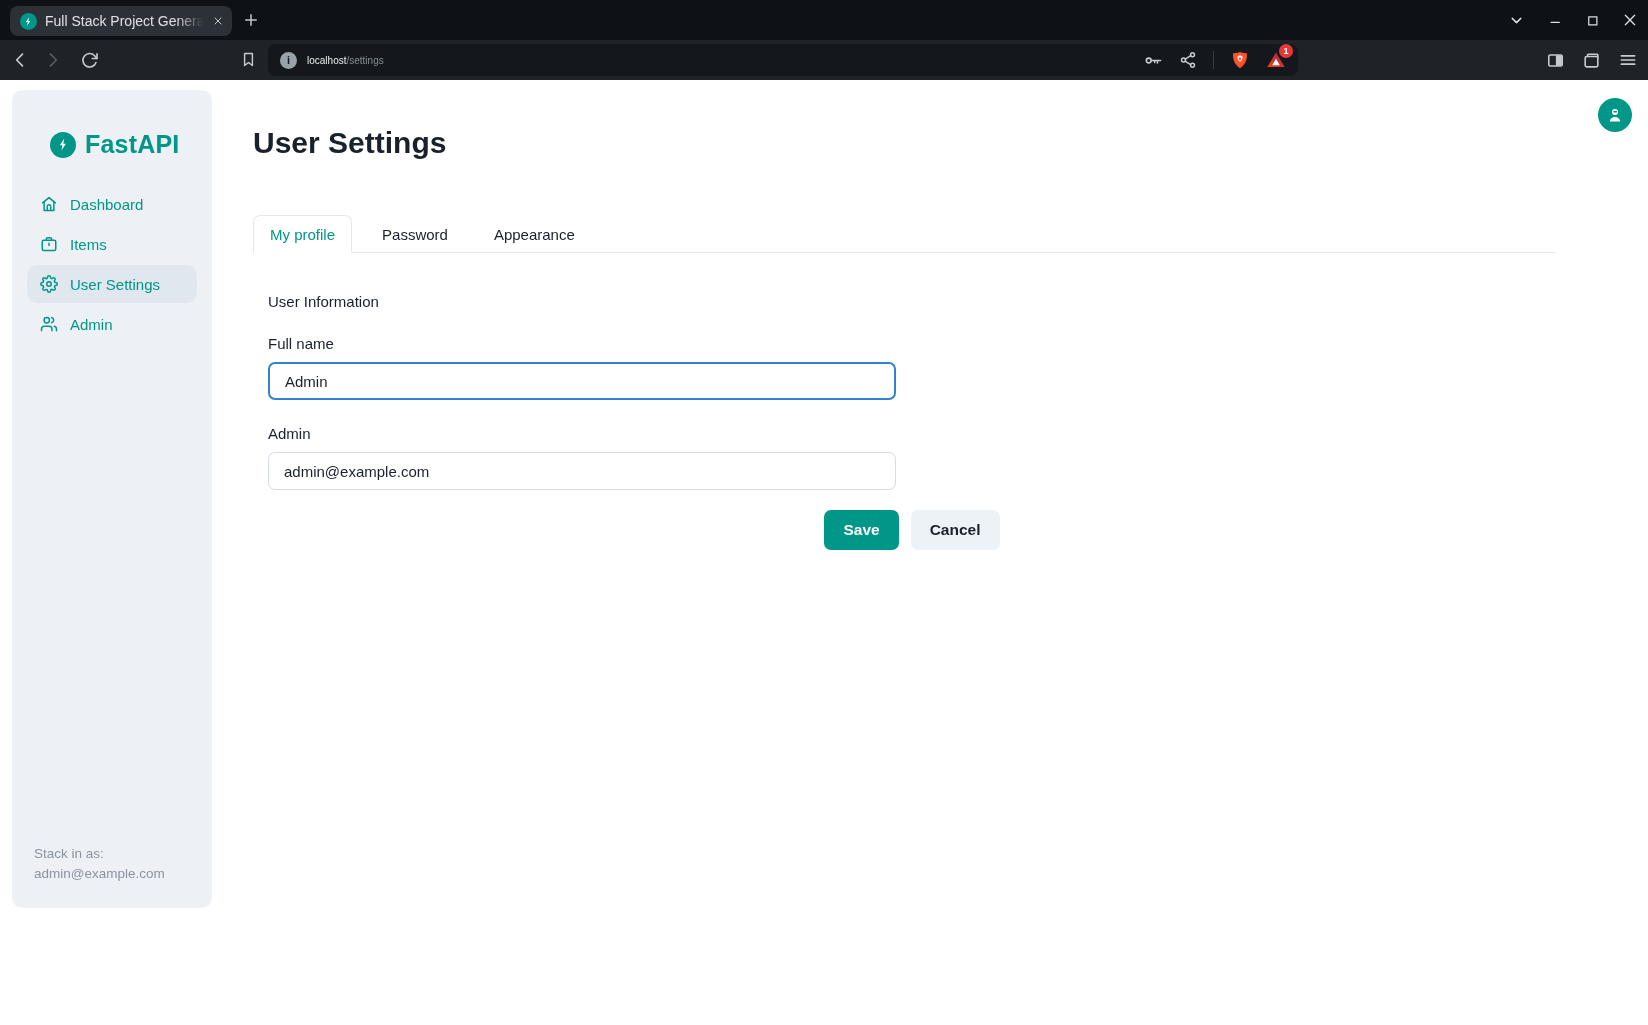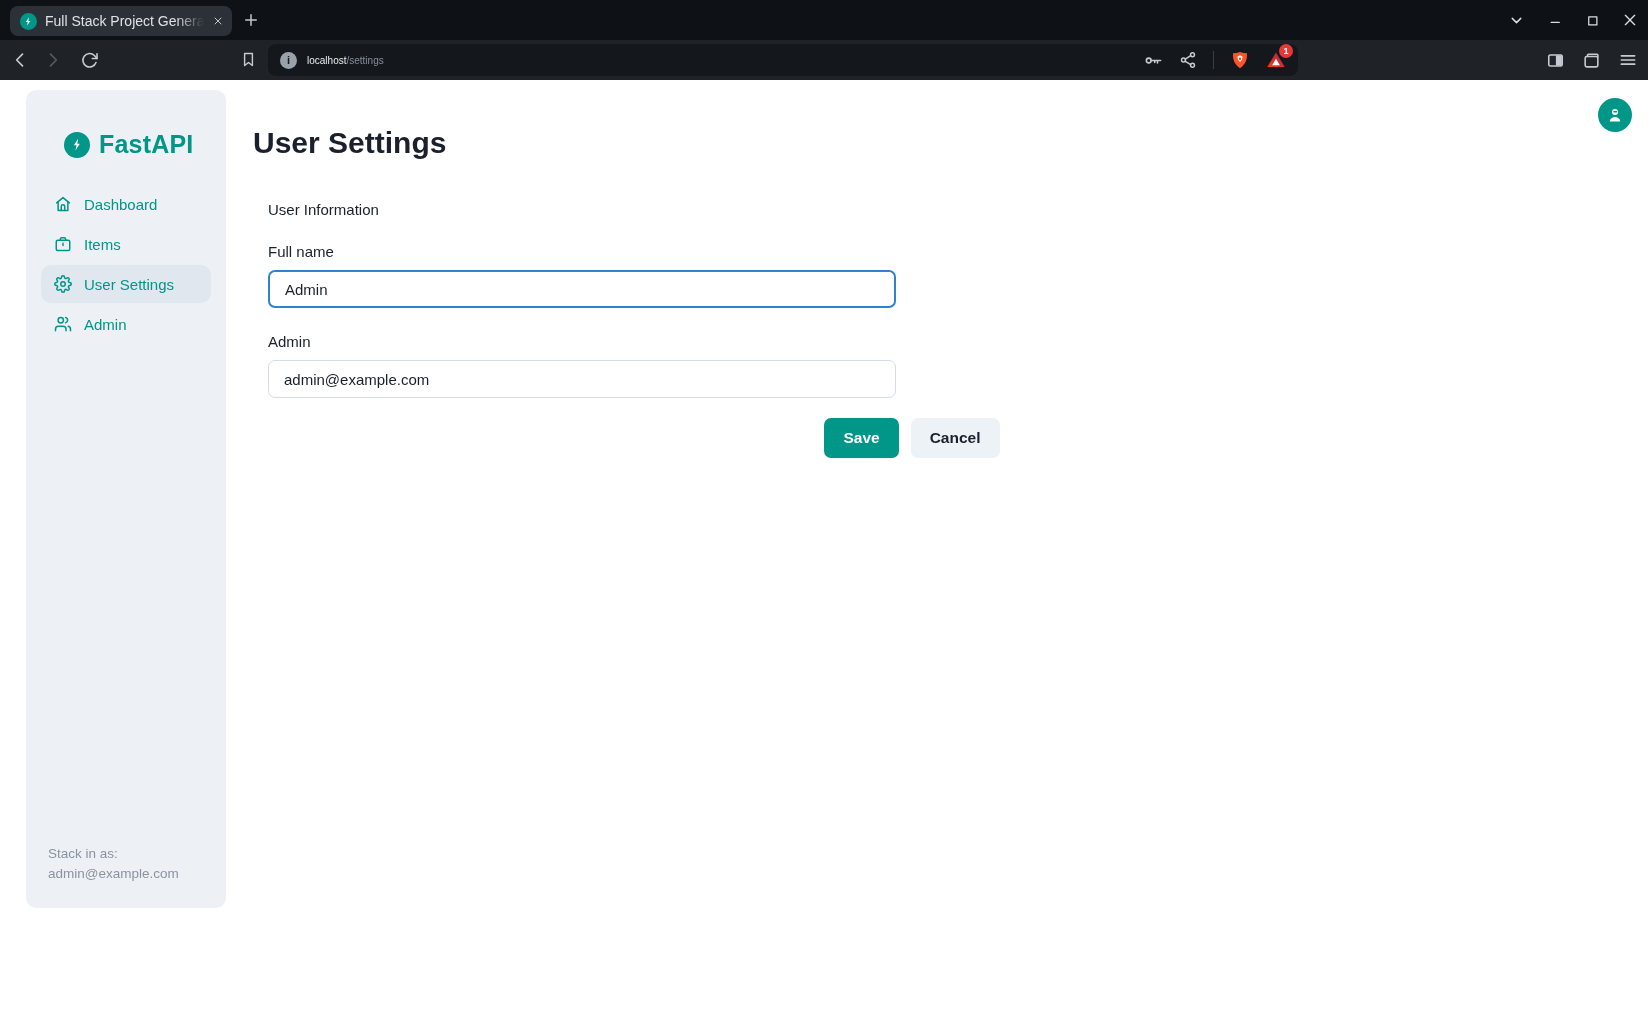--- a/index.html
+++ b/index.html
@@ -51,21 +51,21 @@
   .badge { position:absolute; top:-6px; right:-7px; min-width:14px; height:14px;
     border-radius:7px; background:var(--badge,#e53935); color:#fff; font-size:9px;
     font-weight:700; display:flex; align-items:center; justify-content:center; padding:0 3px; }
   .right-btns { position:absolute; right:10px; top:0; height:40px;
     display:flex; align-items:center; gap:17px; color:#c6cbd1; }
 
   
   .page { position:relative; height:945px; background:#fff; }
 
   .sidebar {
-    position:absolute; left:26px; top:10px; width:200px; height:818px;
+    position:absolute; left:12px; top:10px; width:200px; height:818px;
     background:#edf1f6; border-radius:10px;
   }
   .logo { display:flex; align-items:center; gap:9px; margin:40px 0 0 38px; }
   .logo-mark { width:26px; height:26px; border-radius:50%; background:var(--teal,#009688);
     display:flex; align-items:center; justify-content:center; }
   .logo-text { color:var(--teal,#009688); font-size:25px; font-weight:700; letter-spacing:.2px; }
   .nav { margin:26px 15px 0 15px; }
   .nav-item { height:38px; margin-bottom:2px; display:flex; align-items:center; gap:12px;
     padding:0 13px; color:var(--teal,#009688); font-size:15px; border-radius:10px; cursor:pointer; }
   .nav-item.active { background:#e1e7ee; }
@@ -298,20 +298,25 @@
           <circle cx="12" cy="8.4" r="3.6" fill="#fff"></circle>
           <rect x="9.9" y="7.2" width="4.8" height="1.7" rx="0.85" fill="var(--teal,#009688)"></rect>
           <path d="M5.6 19.8c.5-3.7 3.2-5.5 6.4-5.5s5.9 1.8 6.4 5.5z" fill="#fff"></path>
         </svg>
     </span>
   </div>
 
   <div class="main">
     <h1 class="page-title">User Settings</h1>
 
+    <div class="tabs">
+      <div class="tab active">My profile</div>
+      <div class="tab">Password</div>
+      <div class="tab">Appearance</div>
+    </div>
 
     <div class="panel">
       <div class="section-title">User Information</div>
 
       <div class="field-label">Full name</div>
       <input class="text-input focused" type="text" value="Admin" style="">
 
       <div class="field-label">Admin</div>
       <input class="text-input" type="text" value="admin@example.com" style="">
 

